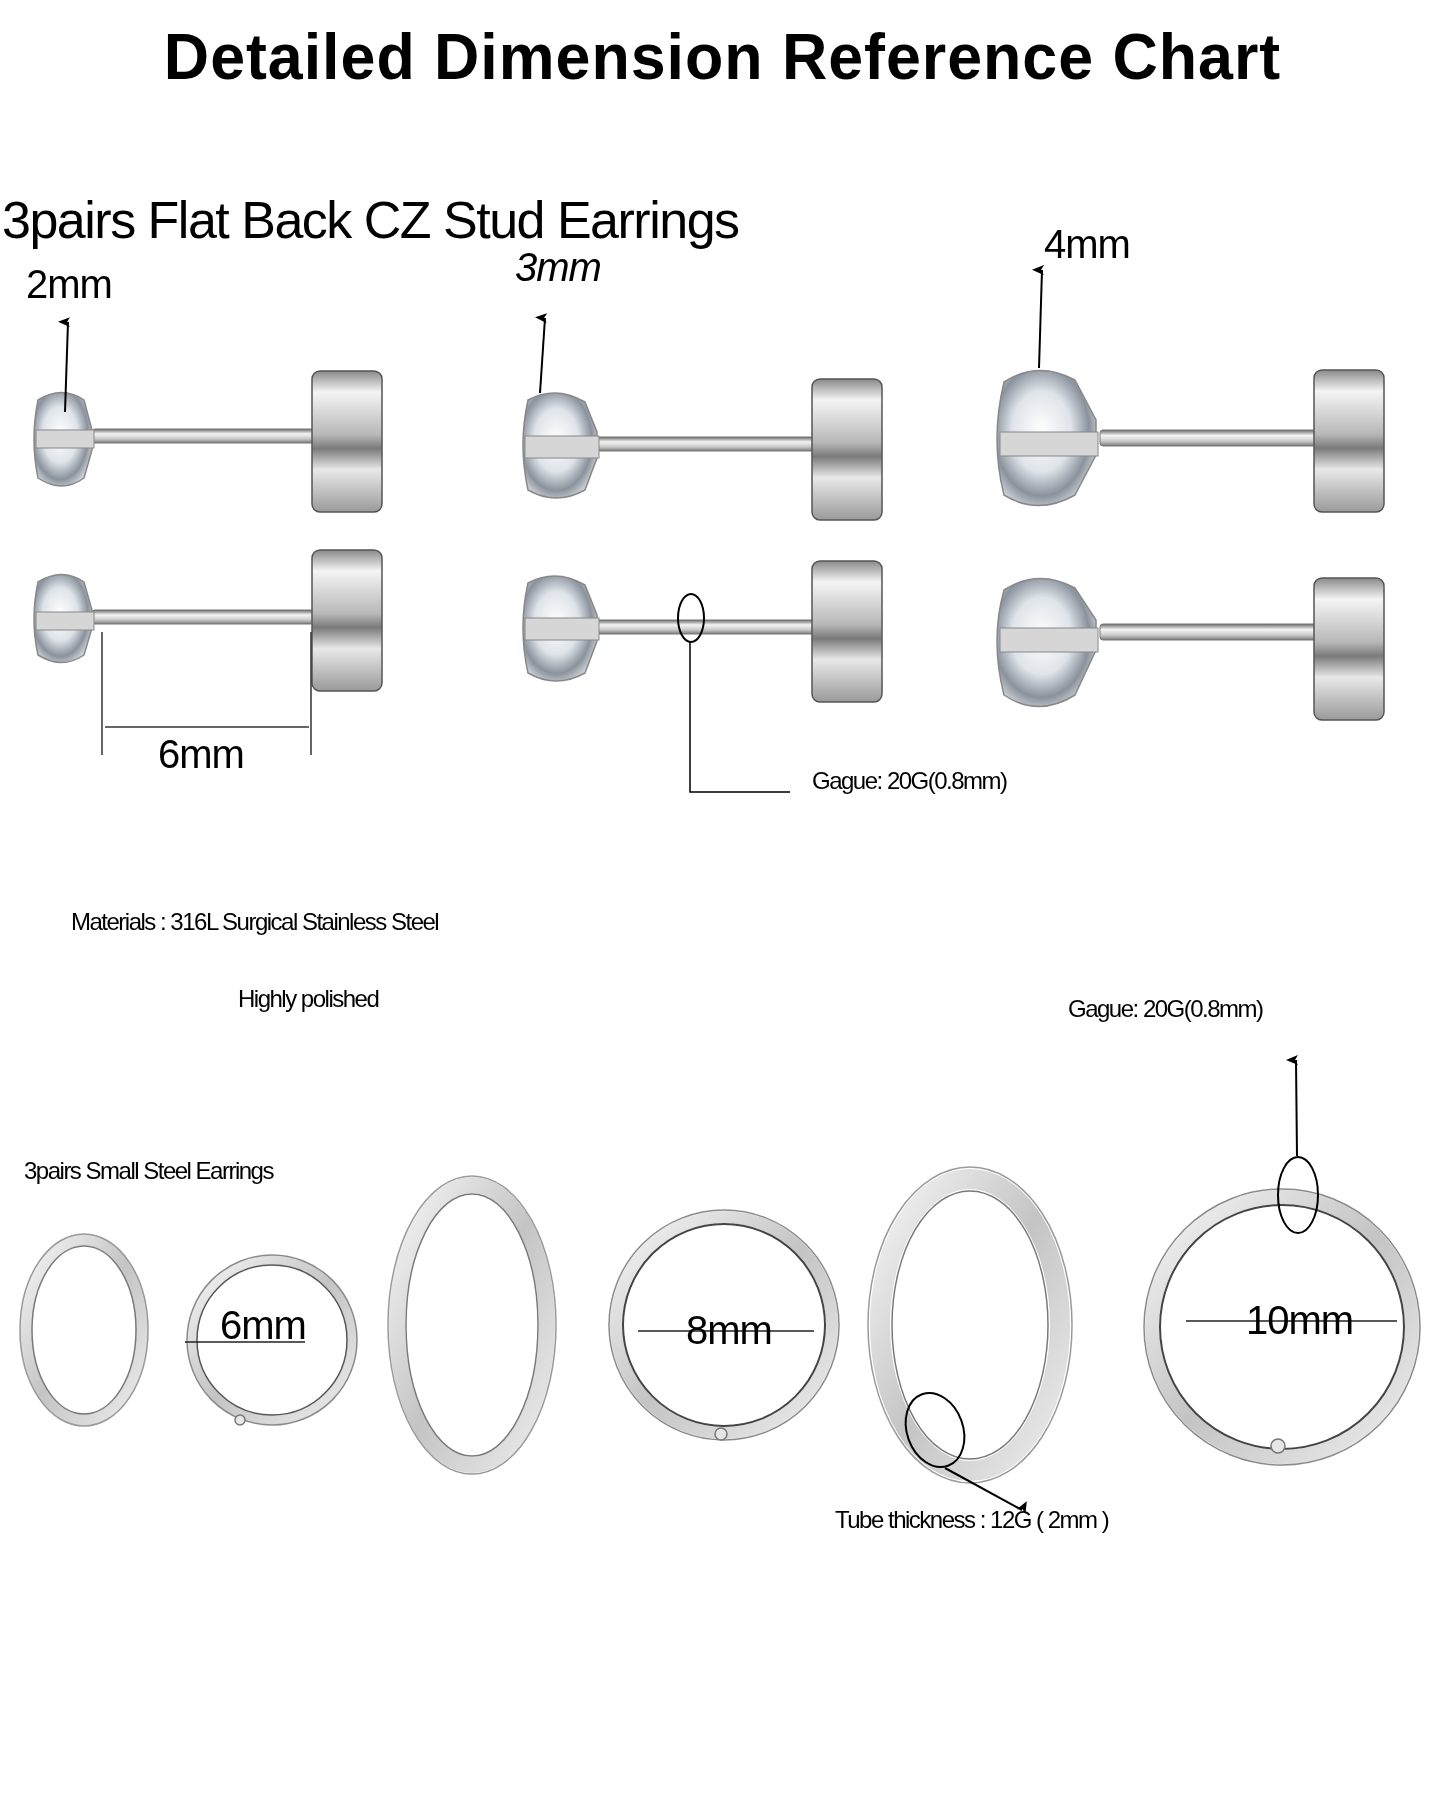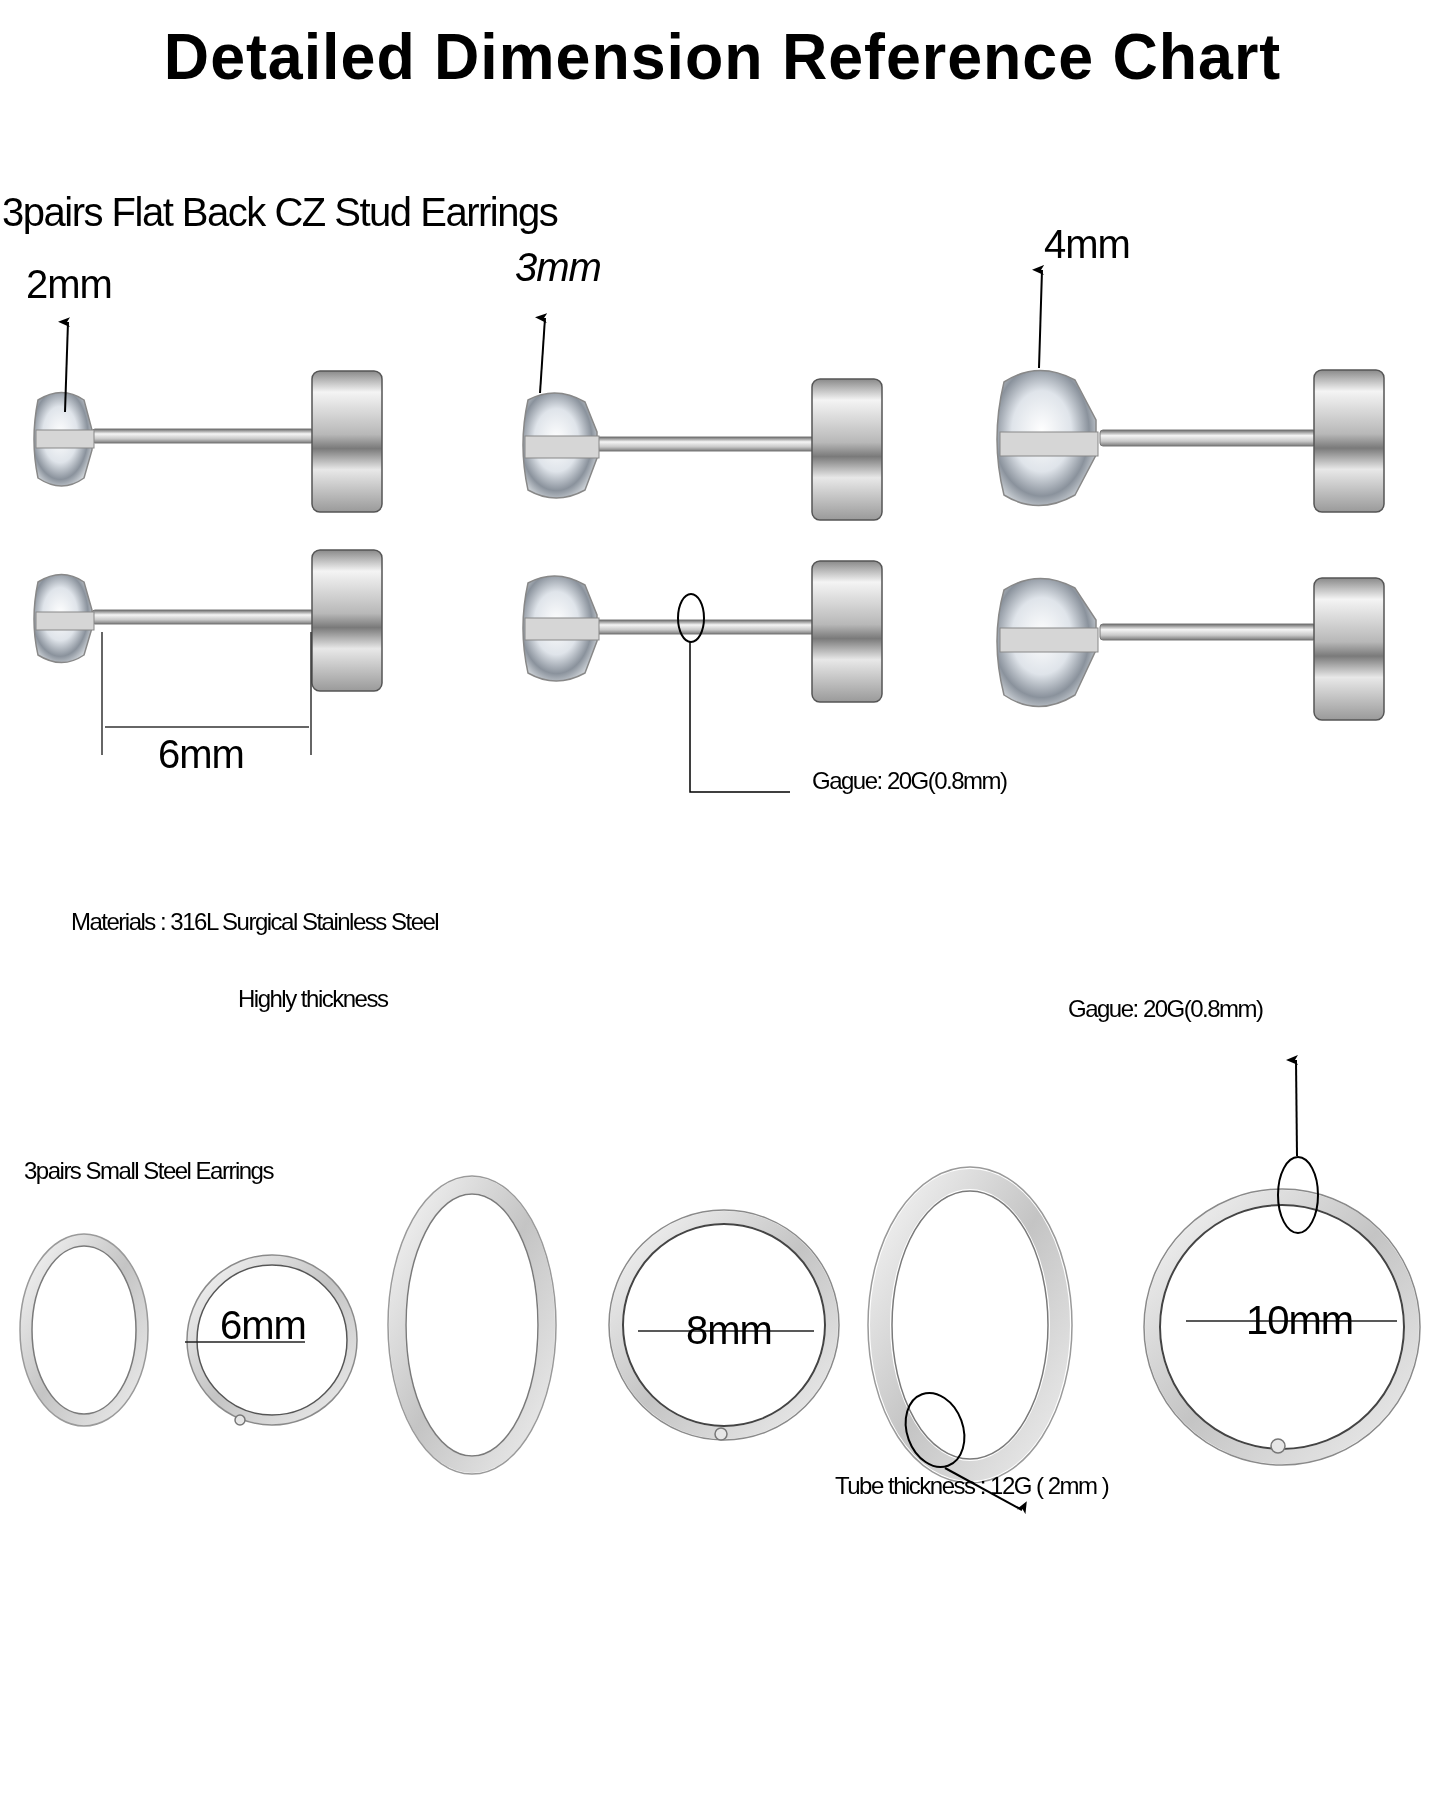--- a/index.html
+++ b/index.html
@@ -1,20 +1,20 @@
 <!DOCTYPE html>
 <html><head>
 <meta charset="utf-8">
 <style>
   html, body { margin:0; padding:0; background:#ffffff; }
   body { width:1445px; height:1806px; position:relative; overflow:hidden; font-family:"Liberation Sans", sans-serif; color:#000; }
   .abs { position:absolute; }
   .title { left:0; width:1445px; top:20px; text-align:center; font-size:64px; font-weight:bold; letter-spacing:1px; transform:scaleX(0.98); }
   .lbl { font-family:"Liberation Sans", sans-serif; color:#000; white-space:nowrap; letter-spacing:-1.5px; }
-  .lbl-lg { font-size:40px;text-align:center; }
+  .lbl-lg { font-size:52px;text-align:center; }
   .lbl-md { font-size:24px; }
   .lbl-dim { font-size:40px; letter-spacing:-1px; }
   svg.layer { position:absolute; left:0; top:0; }
 </style>
 </head>
 <body>
 
 <div class="abs title">Detailed Dimension Reference Chart</div>
 
 <svg class="layer" width="1445" height="1806" viewBox="0 0 1445 1806">
@@ -140,20 +140,20 @@
 </svg>
 
 <div class="abs lbl lbl-lg" style="left:2px; top:190px;">3pairs Flat Back CZ Stud Earrings</div>
 <div class="abs lbl lbl-dim" style="left:26px; top:262px;">2mm</div>
 <div class="abs lbl lbl-dim" style="left:515px; top:245px;font-style:italic;">3mm</div>
 <div class="abs lbl lbl-dim" style="left:1044px; top:222px;">4mm</div>
 <div class="abs lbl lbl-dim" style="left:158px; top:732px;">6mm</div>
 <div class="abs lbl lbl-md" style="left:812px; top:767px;">Gague: 20G(0.8mm)</div>
 
 <div class="abs lbl lbl-md" style="left:71px; top:908px;">Materials : 316L Surgical Stainless Steel</div>
-<div class="abs lbl lbl-md" style="left:238px; top:985px;">Highly thickness</div>
+<div class="abs lbl lbl-md" style="left:238px; top:985px;">Highly polished</div>
 
 <div class="abs lbl lbl-md" style="left:1068px; top:995px;">Gague: 20G(0.8mm)</div>
 <div class="abs lbl lbl-md" style="left:24px; top:1157px;">3pairs Small Steel Earrings</div>
 <div class="abs lbl lbl-dim" style="left:220px; top:1303px;">6mm</div>
 <div class="abs lbl lbl-dim" style="left:686px; top:1308px;">8mm</div>
 <div class="abs lbl lbl-dim" style="left:1246px; top:1298px;">10mm</div>
-<div class="abs lbl lbl-md" style="left:835px; top:1472px;">Tube thickness : 12G ( 2mm )</div>
+<div class="abs lbl lbl-md" style="left:835px; top:1506px;">Tube thickness : 12G ( 2mm )</div>
 
 </body></html>

